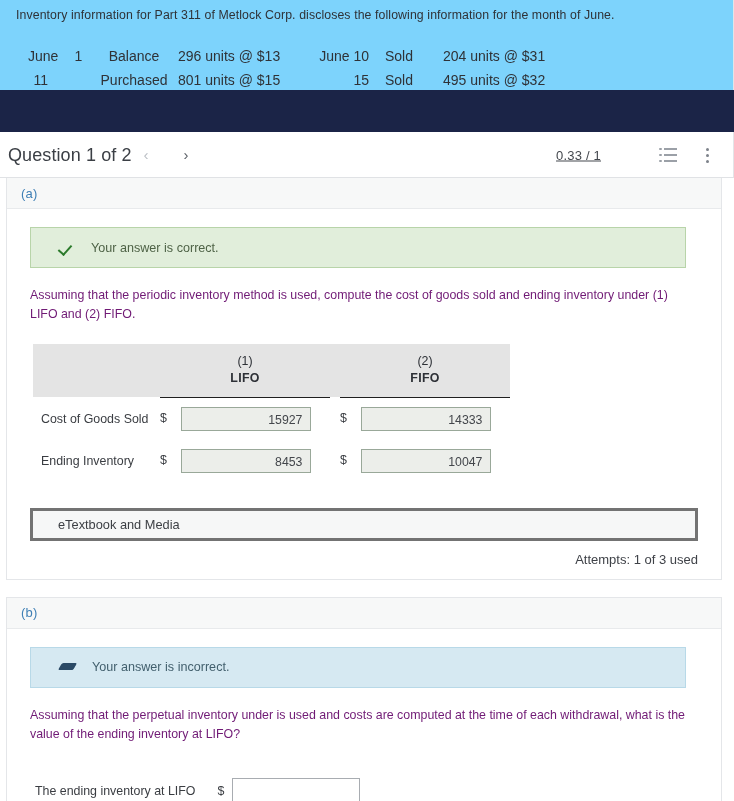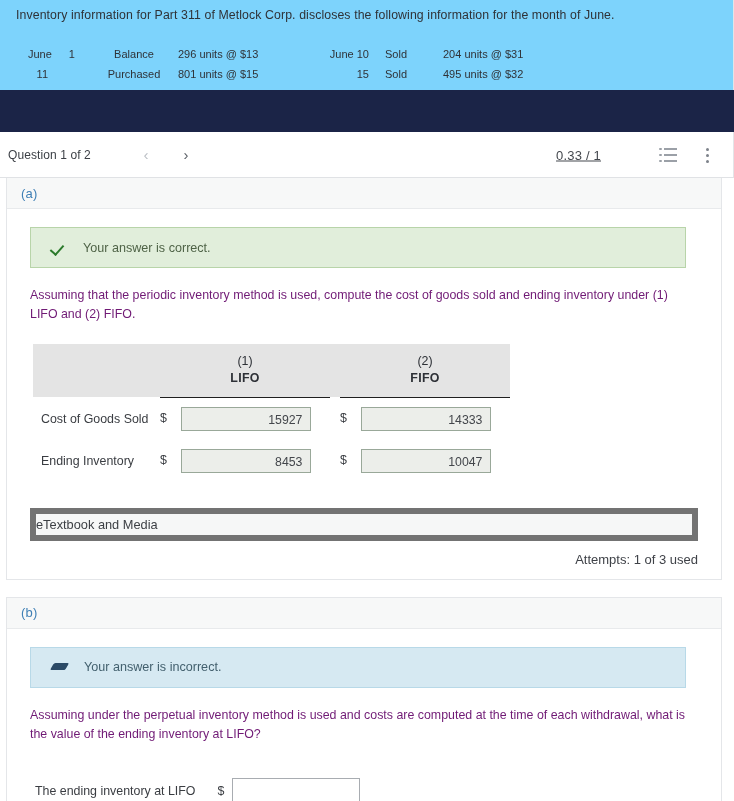--- a/index.html
+++ b/index.html
@@ -26,21 +26,21 @@
     position: absolute;
     left: 16px; top: 8px;
     font-size: 12.3px;
     color: #2f3237;
     letter-spacing: 0.1px;
   }
   .inv-table {
     position: absolute;
     left: 28px; top: 44px;
     border-collapse: collapse;
-    font-size: 11px;
+    font-size: 14px;
     color: #2f3237;
   }
   .inv-table td { padding: 4px 0; vertical-align: top; white-space: nowrap; }
   .c-date  { width: 62px; text-align: left; }
   .c-act   { width: 88px; text-align: center; }
   .c-qty   { width: 135px; text-align: left; }
   .c-date2 { width: 72px; text-align: right; padding-right: 16px !important; }
   .c-act2  { width: 58px; text-align: left; }
   .c-qty2  { text-align: center; }
   .dt-day  { display: inline-block; min-width: 20px; text-align: right; }
@@ -58,21 +58,21 @@
     width: 734px;
     height: 46px;
     background: #ffffff;
     border-bottom: 1px solid #e0e2e5;
     border-right: 1px solid #e3e5e8;
   }
   #question-label {
     position: absolute;
     left: 8px; top: 50%;
     transform: translateY(-50%);
-    font-size: 12px;
+    font-size: 18px;
     color: #3b3f45;
     letter-spacing: 0.1px;
   }
   .nav-arrow {
     position: absolute;
     top: 50%;
     transform: translateY(-50%);
     width: 24px; height: 24px;
     display: flex; align-items: center; justify-content: center;
     font-size: 15px;
@@ -135,21 +135,21 @@
     color: #3e7fb5;
     letter-spacing: 0.2px;
   }
   .part-body { padding: 16px 20px 0 20px; }
 
   
   .banner {
     display: flex;
     align-items: center;
     height: 41px;
-    padding-left: 20px;
+    padding-left: 28px;
     margin: 2px 15px 0 3px;
     font-size: 12.6px;
   }
   .banner-correct {
     background: #e1eedb;
     border: 1px solid #b8d4a9;
     color: #4f6347;
   }
   .banner-incorrect {
     background: #d6e9f2;
@@ -240,24 +240,24 @@
     font-size: 12.3px;
     color: #43464b;
     vertical-align: middle;
   }
 
   
   #etextbook-bar {
     margin: 26px 3px 0 3px;
     height: 33px;
     background: #f6f7f7;
-    border: 6px solid #737373;
+    border: 3px solid #737373;
     display: flex;
     align-items: center;
-    padding-left: 0;
+    padding-left: 25px;
     font-size: 12.8px;
     color: #3c3f44;
     cursor: pointer;
   }
   #attempts-line {
     margin: 11px 3px 12px 0;
     text-align: right;
     font-size: 13px;
     color: #3f4248;
   }
@@ -409,21 +409,21 @@
   <div class="part-body">
 
     <div class="banner banner-incorrect">
       <span class="eraser-icon">
         <span class="e-tip"></span>
         <span class="e-body"></span>
       </span>
       <span>Your answer is incorrect.</span>
     </div>
 
-    <div class="prompt">Assuming under the perpetual inventory method is used and costs are computed at the time of each withdrawal, what is the value of the ending inventory at LIFO?</div>
+    <div class="prompt">Assuming that the perpetual inventory under is used and costs are computed at the time of each withdrawal, what is the value of the ending inventory at LIFO?</div>
 
     <div id="b-answer-row">
       <span id="b-answer-label">The ending inventory at LIFO</span>
       <span id="b-dollar">$</span>
       <input id="b-input" type="text" placeholder="" style="">
     </div>
   </div>
 </div>
 
 </body></html>

